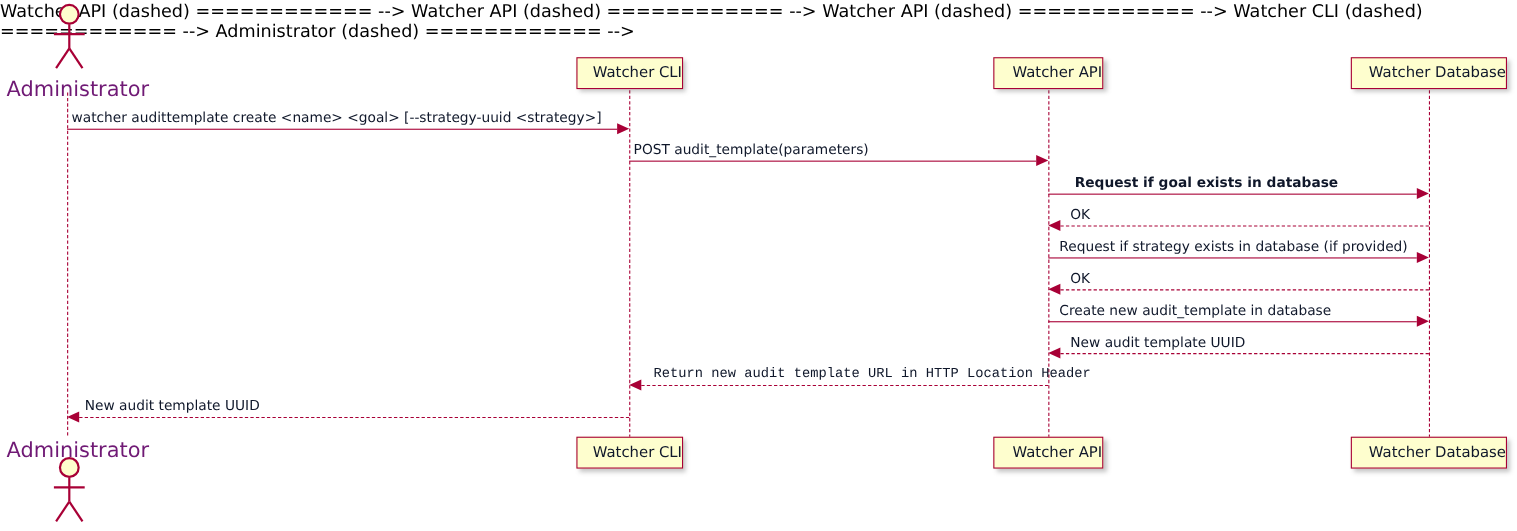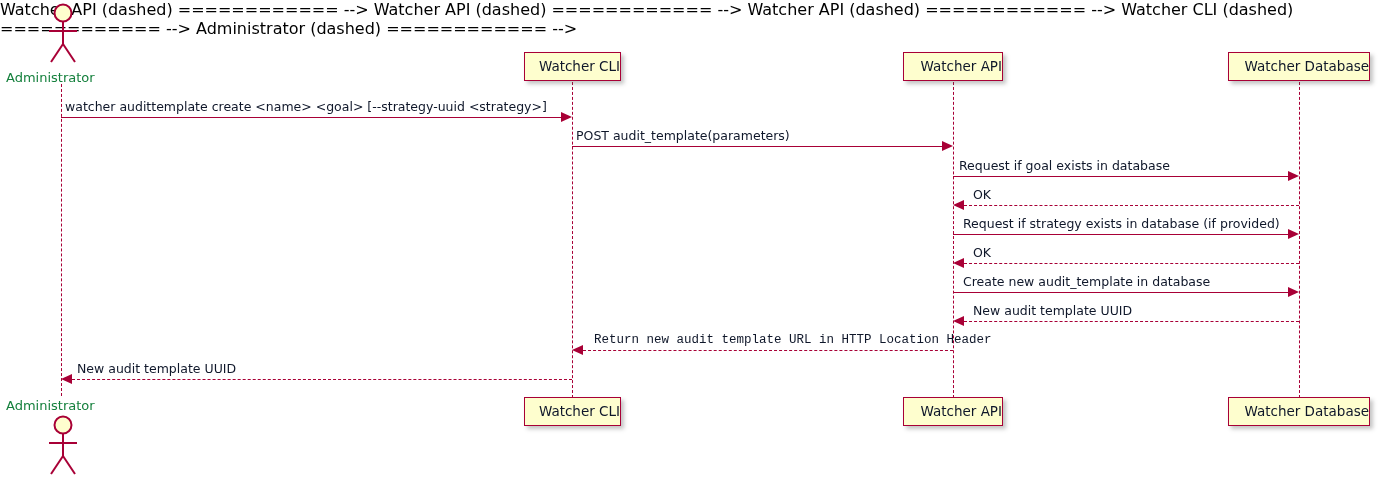--- a/index.html
+++ b/index.html
@@ -31,22 +31,22 @@
     justify-content: flex-end;
     white-space: nowrap;
     box-shadow: 3px 3px 4px rgba(90, 90, 90, 0.35);
   }
   
   .actor {
     position: absolute;
   }
   .actor-label {
     position: absolute;
-    font-size: 13px;
-    color: #15803d;
+    font-size: 19px;
+    color: #701a75;
     white-space: nowrap;
   }
   
   .lifeline {
     position: absolute;
     width: 0;
     border-left: 1px dashed #A80036;
   }
   
   .msg {
@@ -135,21 +135,21 @@
   <div class="msg" style="left:572px; top:146px; width:381px;">
     <div class="line" style="width:370px;"></div>
     <div class="head right" style="left:370px;"></div>
     <div class="label" style="left:4px;margin-top:24px;">POST audit_template(parameters)</div>
   </div>
 
   
   <div class="msg" style="left:953px; top:176px; width:346px;">
     <div class="line" style="width:335px;"></div>
     <div class="head right" style="left:335px;"></div>
-    <div class="label" style="left:6px;">Request if goal exists in database</div>
+    <div class="label" style="left:24px;font-weight:bold;">Request if goal exists in database</div>
   </div>
 
    Watcher API (dashed) ============ --&gt;
   <div class="msg dashed" style="left:953px; top:205px; width:346px;">
     <div class="line" style="left:11px; width:335px;"></div>
     <div class="head left" style="left:0px;"></div>
     <div class="label" style="left:20px;">OK</div>
   </div>
 
   

